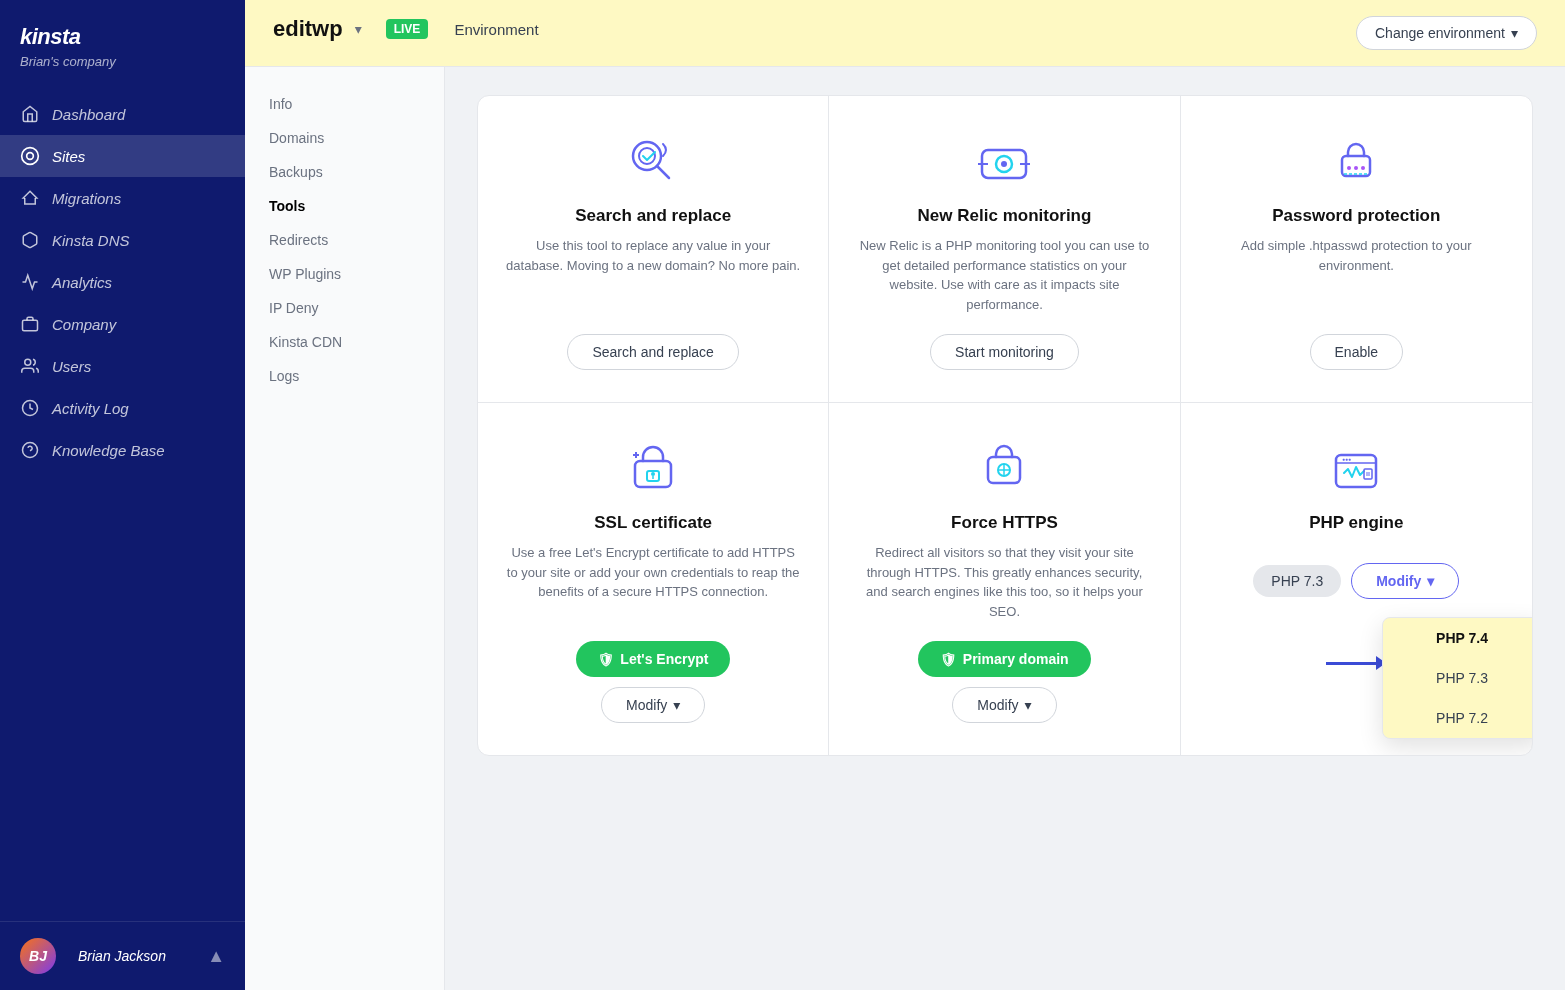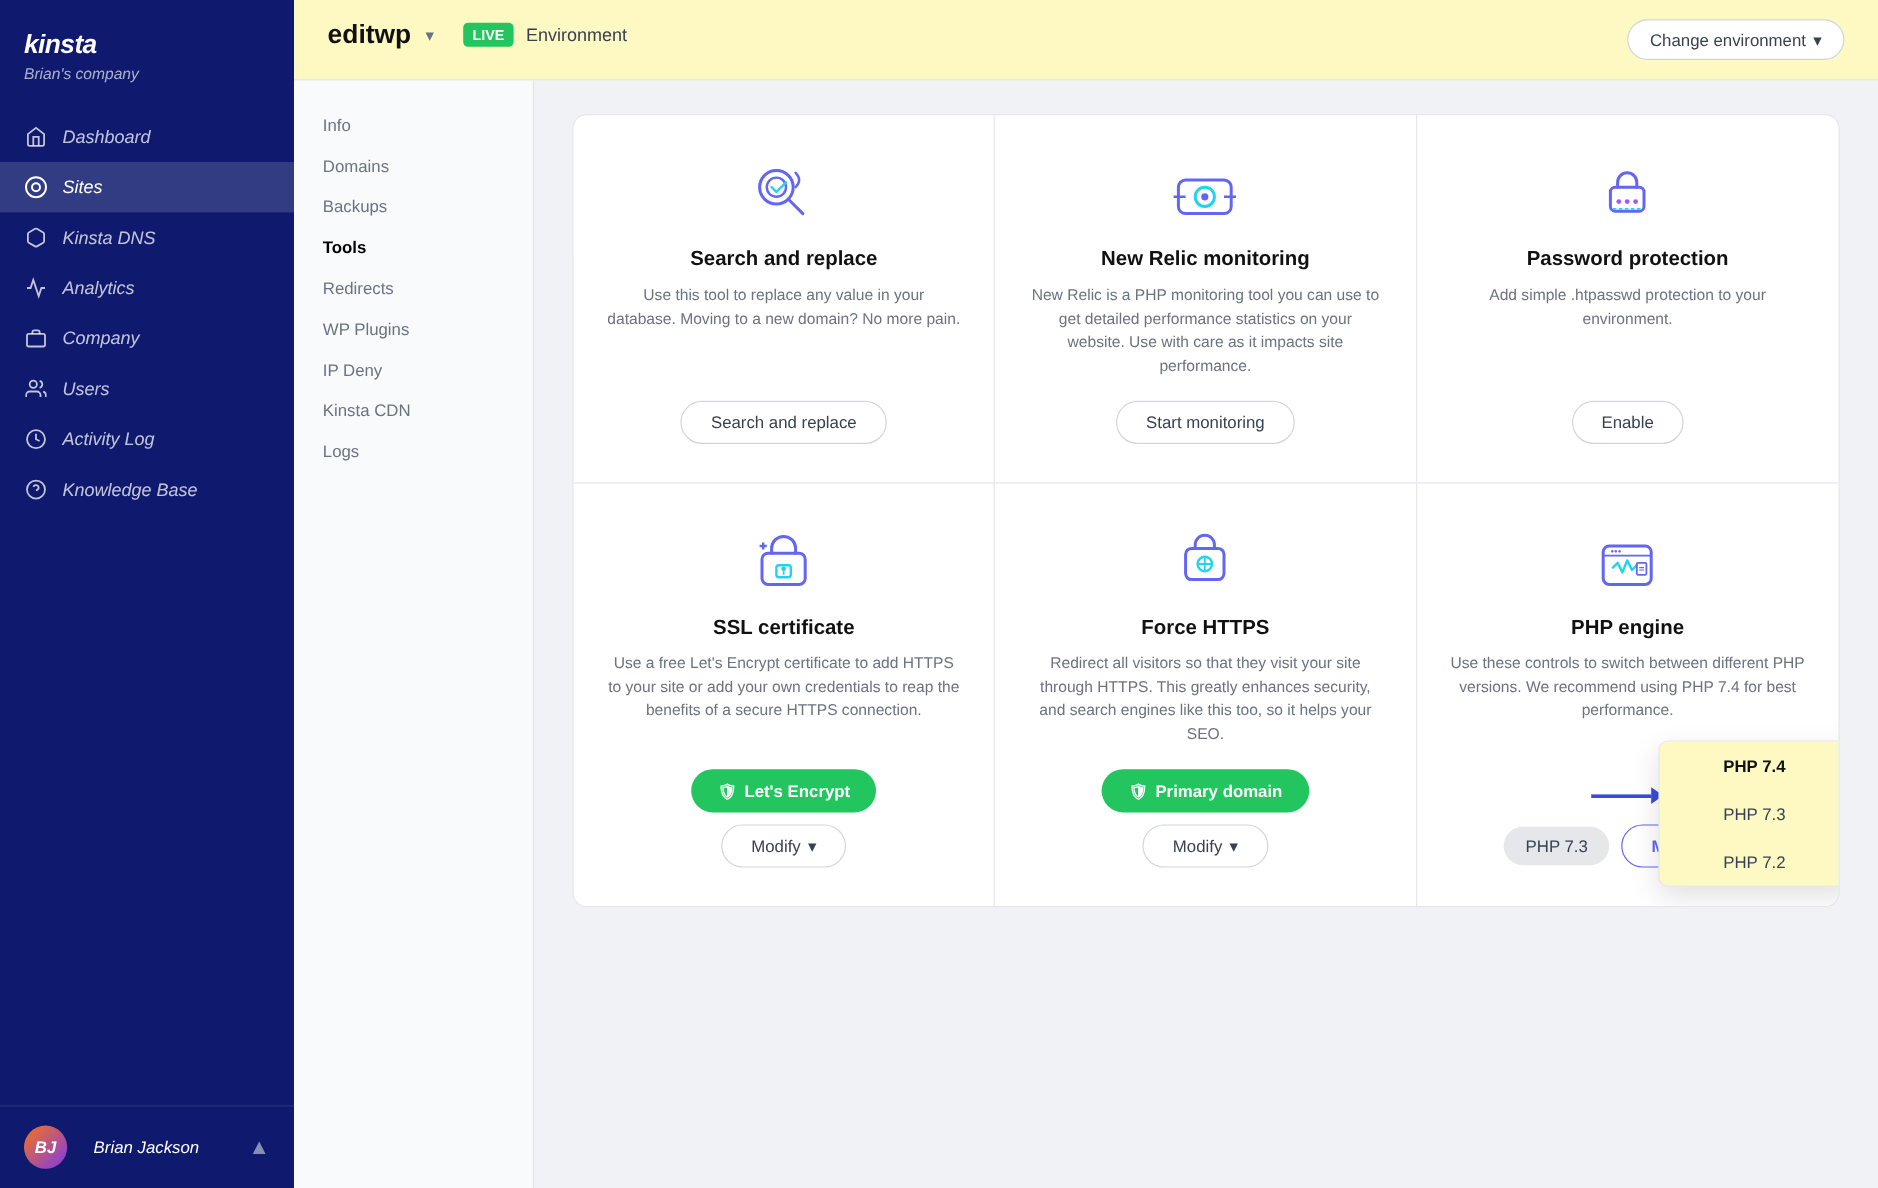--- a/index.html
+++ b/index.html
@@ -191,20 +191,29 @@
     <div class="nav-item active">
       <span class="nav-icon">
         <svg width="20" height="20" viewBox="0 0 24 24" fill="none" stroke="white" stroke-width="2">
             <circle cx="12" cy="12" r="10"></circle>
             <circle cx="12" cy="12" r="4"></circle>
           </svg>
       </span>
       <span>Sites</span>
     </div>
 
+    <div class="nav-item">
+      <span class="nav-icon">
+        <svg width="18" height="18" viewBox="0 0 24 24" fill="none" stroke="rgba(255,255,255,0.75)" stroke-width="2">
+            <polyline points="5,12 3,12 12,3 21,12 19,12"></polyline>
+            <polyline points="5,12 5,20 19,20 19,12"></polyline>
+          </svg>
+      </span>
+      <span>Migrations</span>
+    </div>
 
     <div class="nav-item">
       <span class="nav-icon">
         <svg width="18" height="18" viewBox="0 0 24 24" fill="none" stroke="rgba(255,255,255,0.75)" stroke-width="2">
             <path d="M21 16V8a2 2 0 00-1-1.73l-7-4a2 2 0 00-2 0l-7 4A2 2 0 003 8v8a2 2 0 001 1.73l7 4a2 2 0 002 0l7-4A2 2 0 0021 16z"></path>
           </svg>
       </span>
       <span>Kinsta DNS</span>
     </div>
 
@@ -269,21 +278,21 @@
     <span style="color:rgba(255,255,255,0.5);font-size:18px;">▲</span>
   </div>
 </div>
 
 <div class="main">
 
   <div class="topbar">
     <div class="site-info">
       <span class="site-name">editwp</span>
       <span class="site-chevron">▾</span>
-      <span style="margin-left:14px;display:flex;align-items:center;gap:6px;">
+      <span style="margin-left:14px;display:flex;align-items:center;gap:22px;">
         <span class="env-badge">LIVE</span>
         <span class="env-label">Environment</span>
       </span>
     </div>
     <button class="change-env-btn">
       <span>Change environment</span>
       <span>▾</span>
     </button>
   </div>
 
@@ -418,21 +427,20 @@
               <rect x="8" y="14" width="40" height="32" rx="5" stroke="#6366f1" stroke-width="2.5" fill="none"></rect>
               <line x1="8" y1="22" x2="48" y2="22" stroke="#6366f1" stroke-width="1.5"></line>
               <text x="14" y="20" font-size="5" fill="#6366f1">●●●</text>
               <path d="M16 32 L20 28 L24 36 L28 26 L32 34 L36 30" stroke="#22d3ee" stroke-width="2" fill="none" stroke-linecap="round" stroke-linejoin="round"></path>
               <rect x="36" y="28" width="8" height="10" rx="1" stroke="#6366f1" stroke-width="1.5" fill="none"></rect>
               <line x1="38" y1="32" x2="42" y2="32" stroke="#6366f1" stroke-width="1"></line>
               <line x1="38" y1="34" x2="42" y2="34" stroke="#6366f1" stroke-width="1"></line>
             </svg>
           </div>
           <div class="tool-title">PHP engine</div>
-          <div class="tool-desc">Use these controls to switch between different PHP versions. We recommend using PHP 7.4 for best performance.</div>
           <div class="tool-actions">
             <div style="display:flex;align-items:center;gap:10px;">
               <span style="background:#e5e7eb;border-radius:20px;padding:8px 18px;font-size:14px;font-weight:500;color:#374151;">PHP 7.3</span>
               <button class="btn-outline active-selected">
                 Modify <span>▾</span>
               </button>
             </div>
           </div>
 
           <div style="position:absolute;bottom:85px;left:50%;transform:translateX(-30px);display:flex;align-items:center;">

